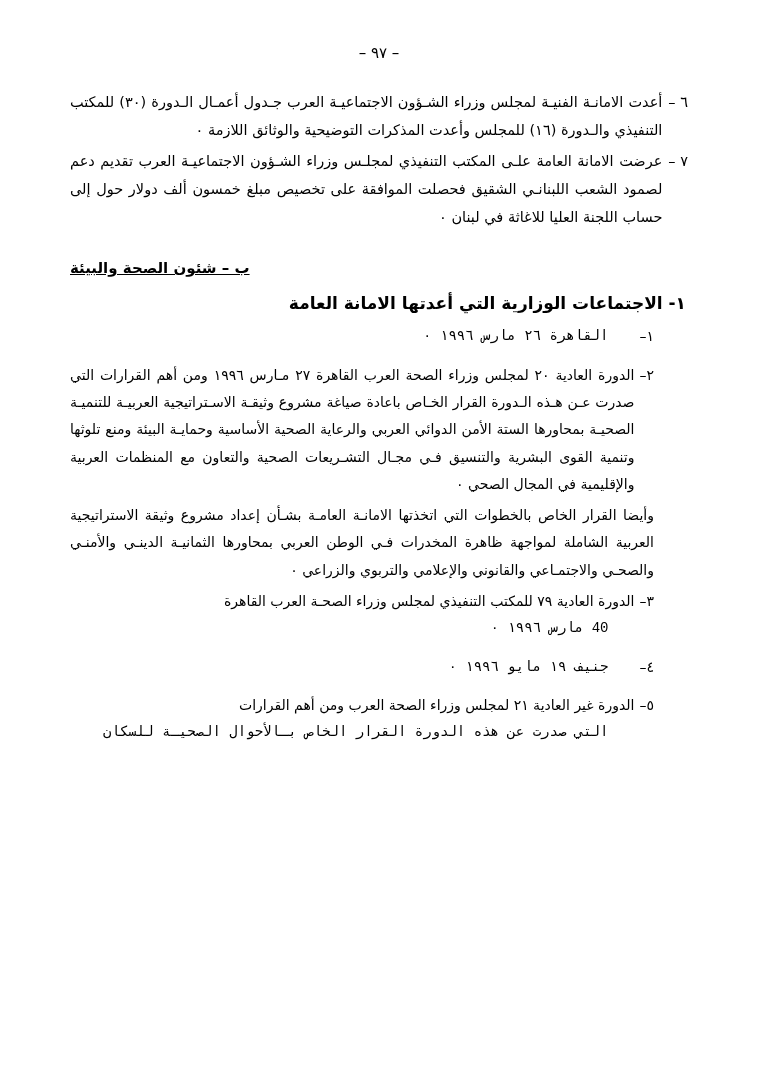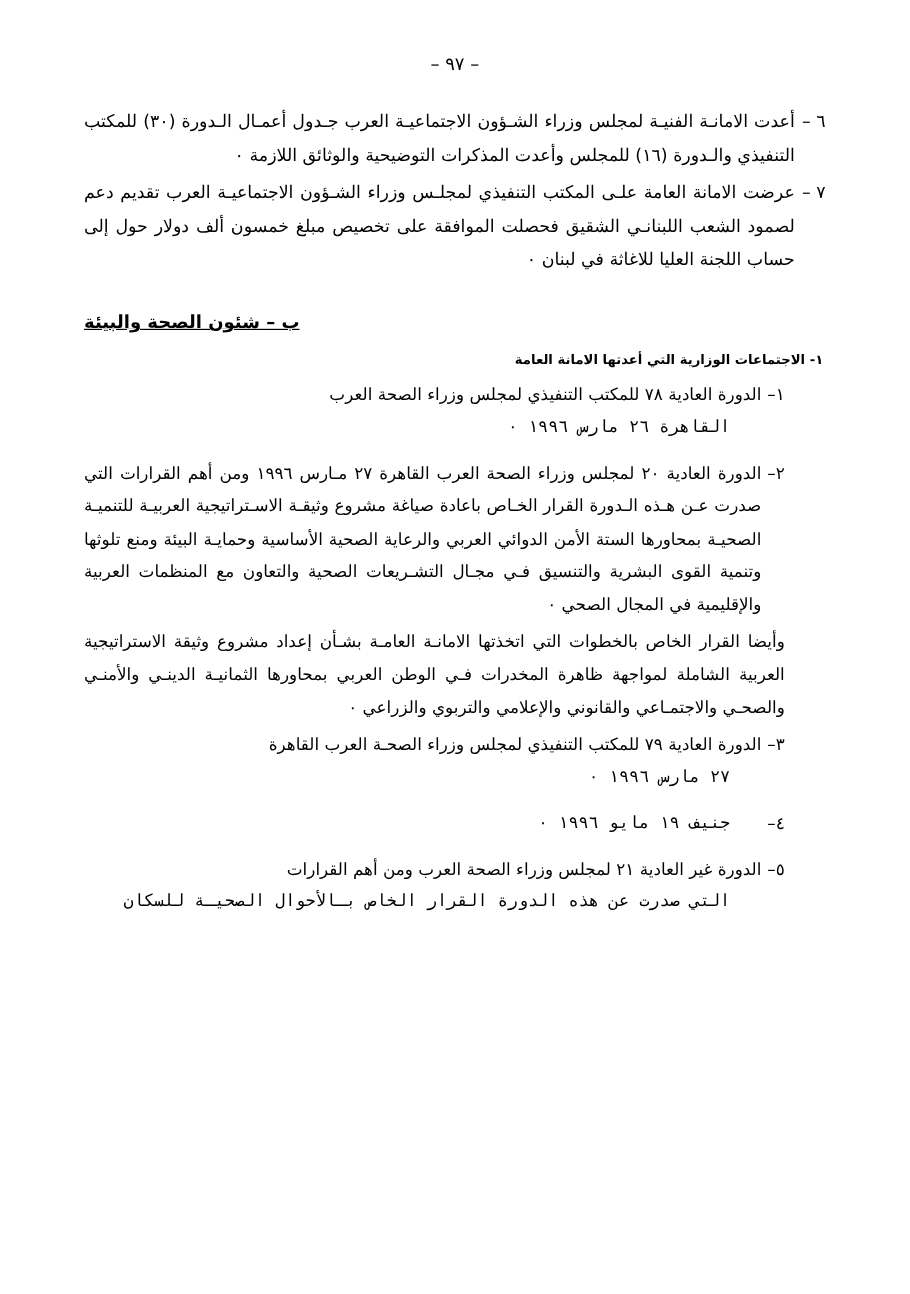--- a/index.html
+++ b/index.html
@@ -57,21 +57,21 @@
 
   .section-heading {
     font-size: 15px;
     font-weight: bold;
     text-decoration: underline;
     text-align: left;
     margin: 0 0 16px 0;
     direction: rtl;
   }
   .sub-heading {
-    font-size: 11px;
+    font-size: 17px;
     font-weight: bold;
     direction: rtl;
     margin: 0 0 10px 0;
     padding-right: 2px;
   }
   .indent-1 { padding-right: 34px; }
 
   .entry {
     display: flex;
     flex-direction: row;
@@ -130,39 +130,38 @@
 
   <div class="section-heading">ب – شئون الصحة والبيئة</div>
 
   <div class="sub-heading">١- الاجتماعات الوزارية التي أعدتها الامانة العامة</div>
 
   <div class="indent-1">
 
     <div class="entry">
       <div class="marker">١–</div>
       <div class="body">
-        <span>الدورة العادية ٧٨ للمكتب التنفيذي لمجلس وزراء الصحة العرب</span>
         <span class="line2">القاهرة ٢٦ مارس ١٩٩٦      ٠</span>
       </div>
     </div>
 
     <div class="spacer-sm"></div>
 
     <div class="entry">
       <div class="marker">٢–</div>
       <div class="body">الدورة العادية ٢٠ لمجلس وزراء الصحة العرب القاهرة ٢٧ مـارس ١٩٩٦ ومن أهم القرارات التي صدرت عـن هـذه الـدورة القرار الخـاص باعادة صياغة مشروع وثيقـة الاسـتراتيجية العربيـة للتنميـة الصحيـة بمحاورها الستة الأمن الدوائي العربي والرعاية الصحية الأساسية وحمايـة البيئة ومنع تلوثها وتنمية القوى البشرية والتنسيق فـي مجـال التشـريعات الصحية والتعاون مع المنظمات العربية والإقليمية في المجال الصحي ٠</div>
     </div>
 
     <div class="cont">وأيضا القرار الخاص بالخطوات التي اتخذتها الامانـة العامـة بشـأن إعداد مشروع وثيقة الاستراتيجية العربية الشاملة لمواجهة ظاهرة المخدرات فـي الوطن العربي بمحاورها الثمانيـة الدينـي والأمنـي والصحـي والاجتمـاعي والقانوني والإعلامي والتربوي والزراعي ٠</div>
 
     <div class="entry">
       <div class="marker">٣–</div>
       <div class="body">
         <span>الدورة العادية ٧٩ للمكتب التنفيذي لمجلس وزراء الصحـة العرب القاهرة</span>
-        <span class="line2">٢٧ مارس ١٩٩٦ ٠</span>
+        <span class="line2">40 مارس ١٩٩٦ ٠</span>
       </div>
     </div>
 
     <div class="spacer-sm"></div>
 
     <div class="entry">
       <div class="marker">٤–</div>
       <div class="body">
         <span class="line2">جنيف   ١٩ مايو ١٩٩٦ ٠</span>
       </div>

